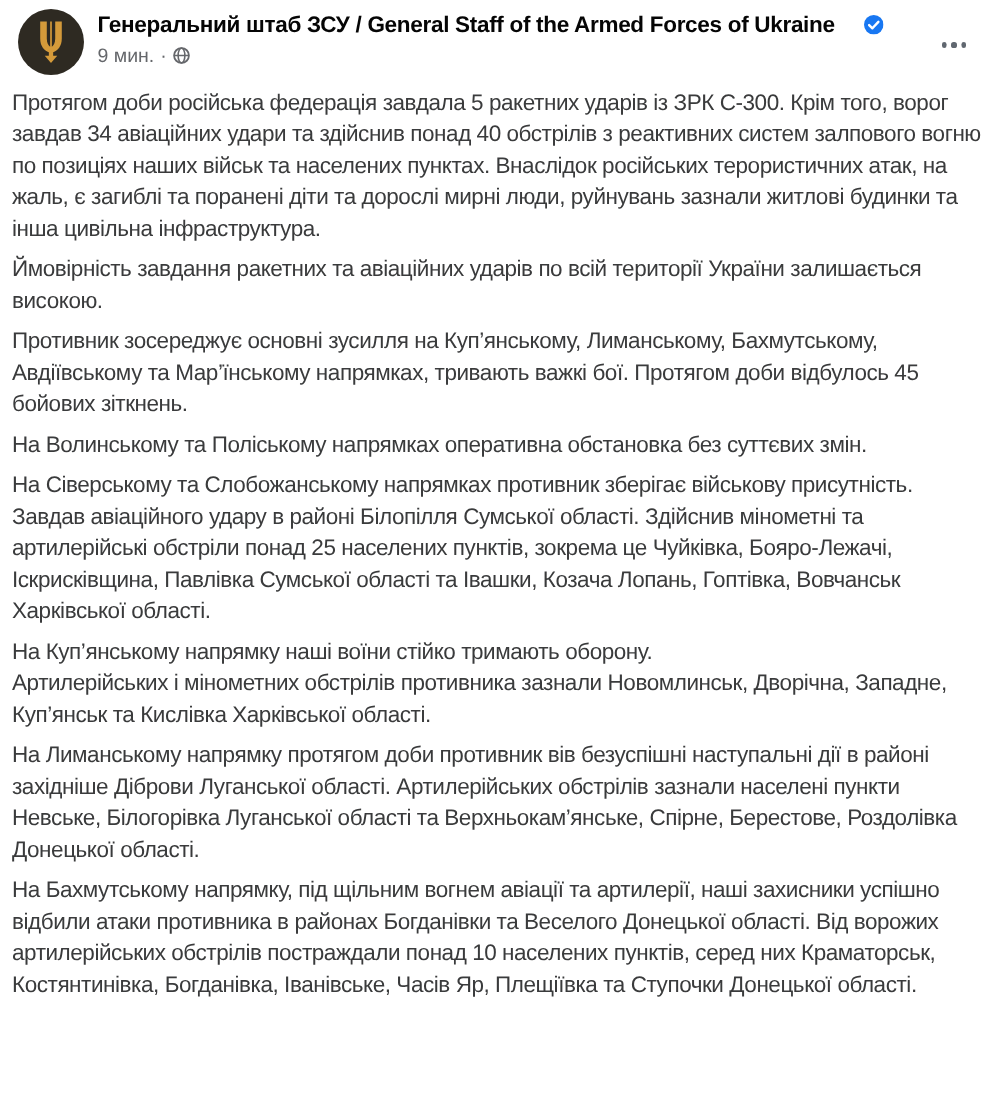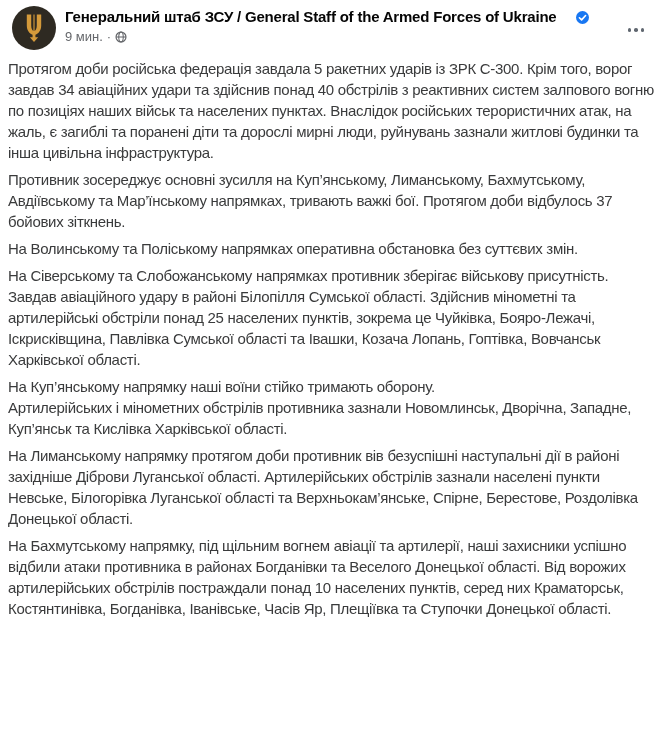--- a/index.html
+++ b/index.html
@@ -86,20 +86,21 @@
   <div class="spacer"></div>
   <button class="more-btn" aria-label="More">
     <span class="dot"></span>
     <span class="dot"></span>
     <span class="dot"></span>
   </button>
 </div>
 
 <div class="post-body">
     <p class="para">Протягом доби російська федерація завдала 5 ракетних ударів із ЗРК С-300. Крім того, ворог завдав 34 авіаційних удари та здійснив понад 40 обстрілів з реактивних систем залпового вогню по позиціях наших військ та населених пунктах. Внаслідок російських терористичних атак, на жаль, є загиблі та поранені діти та дорослі мирні люди, руйнувань зазнали житлові будинки та інша цивільна інфраструктура.</p>
-    <p class="para">Противник зосереджує основні зусилля на Куп’янському, Лиманському, Бахмутському, Авдіївському та Мар’їнському напрямках, тривають важкі бої. Протягом доби відбулось 37 бойових зіткнень.</p>
+    <p class="para">Ймовірність завдання ракетних та авіаційних ударів по всій території України залишається високою.</p>
+    <p class="para">Противник зосереджує основні зусилля на Куп’янському, Лиманському, Бахмутському, Авдіївському та Мар’їнському напрямках, тривають важкі бої. Протягом доби відбулось 45 бойових зіткнень.</p>
     <p class="para">На Волинському та Поліському напрямках оперативна обстановка без суттєвих змін.</p>
     <p class="para">На Сіверському та Слобожанському напрямках противник зберігає військову присутність. Завдав авіаційного удару в районі Білопілля Сумської області. Здійснив мінометні та артилерійські обстріли понад 25 населених пунктів, зокрема це Чуйківка, Бояро-Лежачі, Іскрисківщина, Павлівка Сумської області та Івашки, Козача Лопань, Гоптівка, Вовчанськ Харківської області.</p>
     <p class="para">На Куп’янському напрямку наші воїни стійко тримають оборону.
 Артилерійських і мінометних обстрілів противника зазнали Новомлинськ, Дворічна, Западне, Куп’янськ та Кислівка  Харківської області.</p>
     <p class="para">На Лиманському напрямку протягом доби противник вів безуспішні наступальні дії в районі західніше Діброви Луганської області. Артилерійських обстрілів зазнали населені пункти Невське, Білогорівка Луганської області та Верхньокам’янське, Спірне, Берестове, Роздолівка Донецької області.</p>
     <p class="para">На Бахмутському напрямку, під щільним вогнем авіації та артилерії, наші захисники успішно відбили атаки противника в районах Богданівки та Веселого Донецької області. Від ворожих артилерійських обстрілів постраждали понад 10 населених пунктів, серед них Краматорськ, Костянтинівка, Богданівка, Іванівське, Часів Яр, Плещіївка та Ступочки Донецької області.</p>
   </div>
 
 </body></html>

